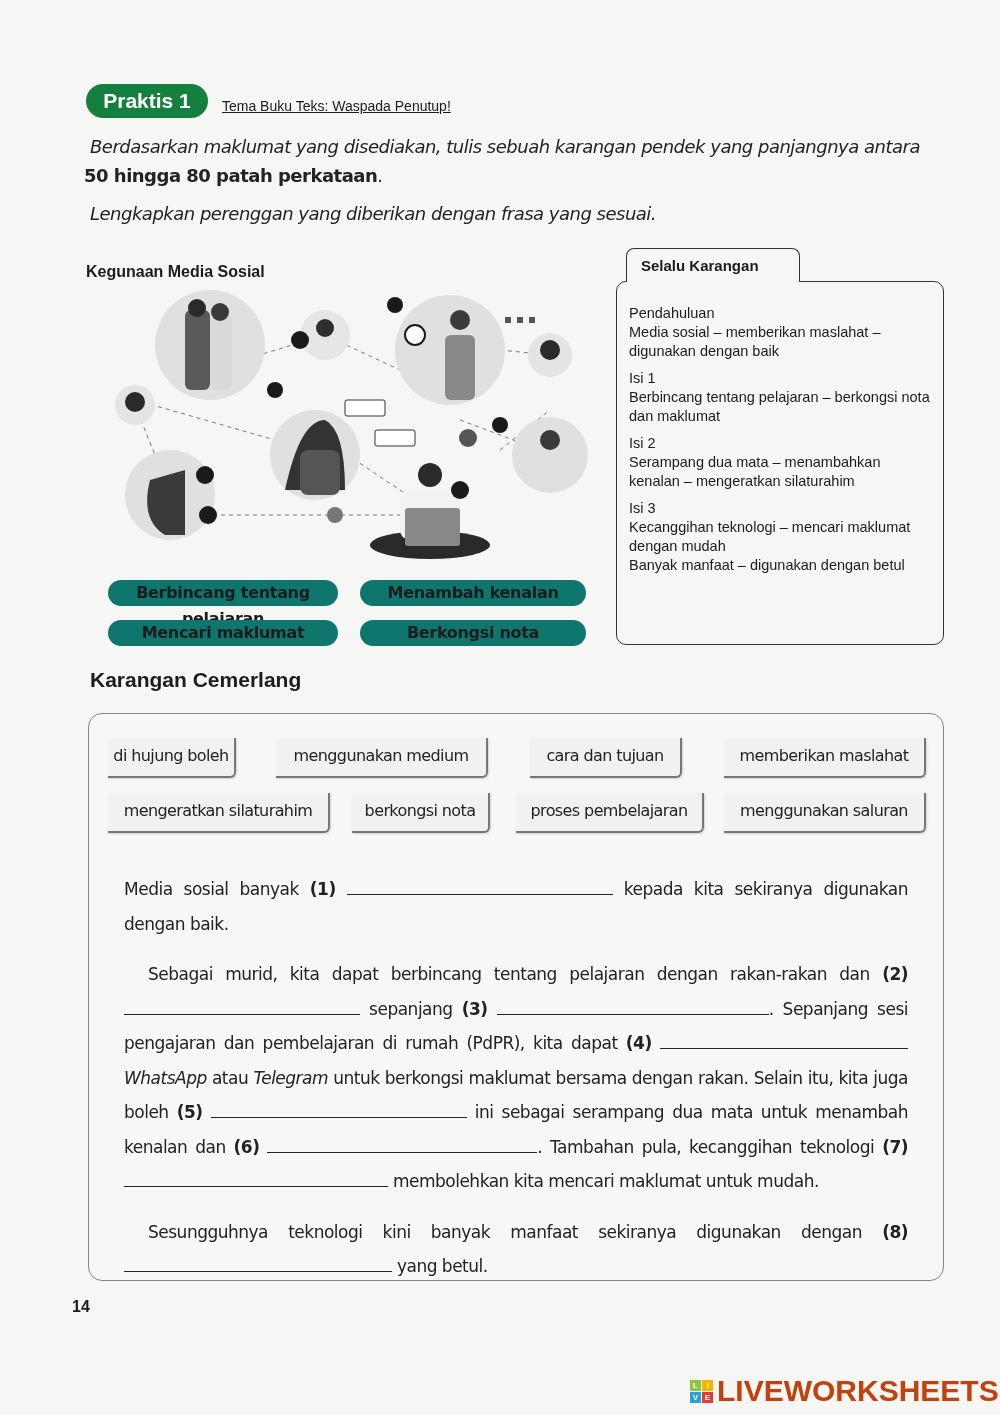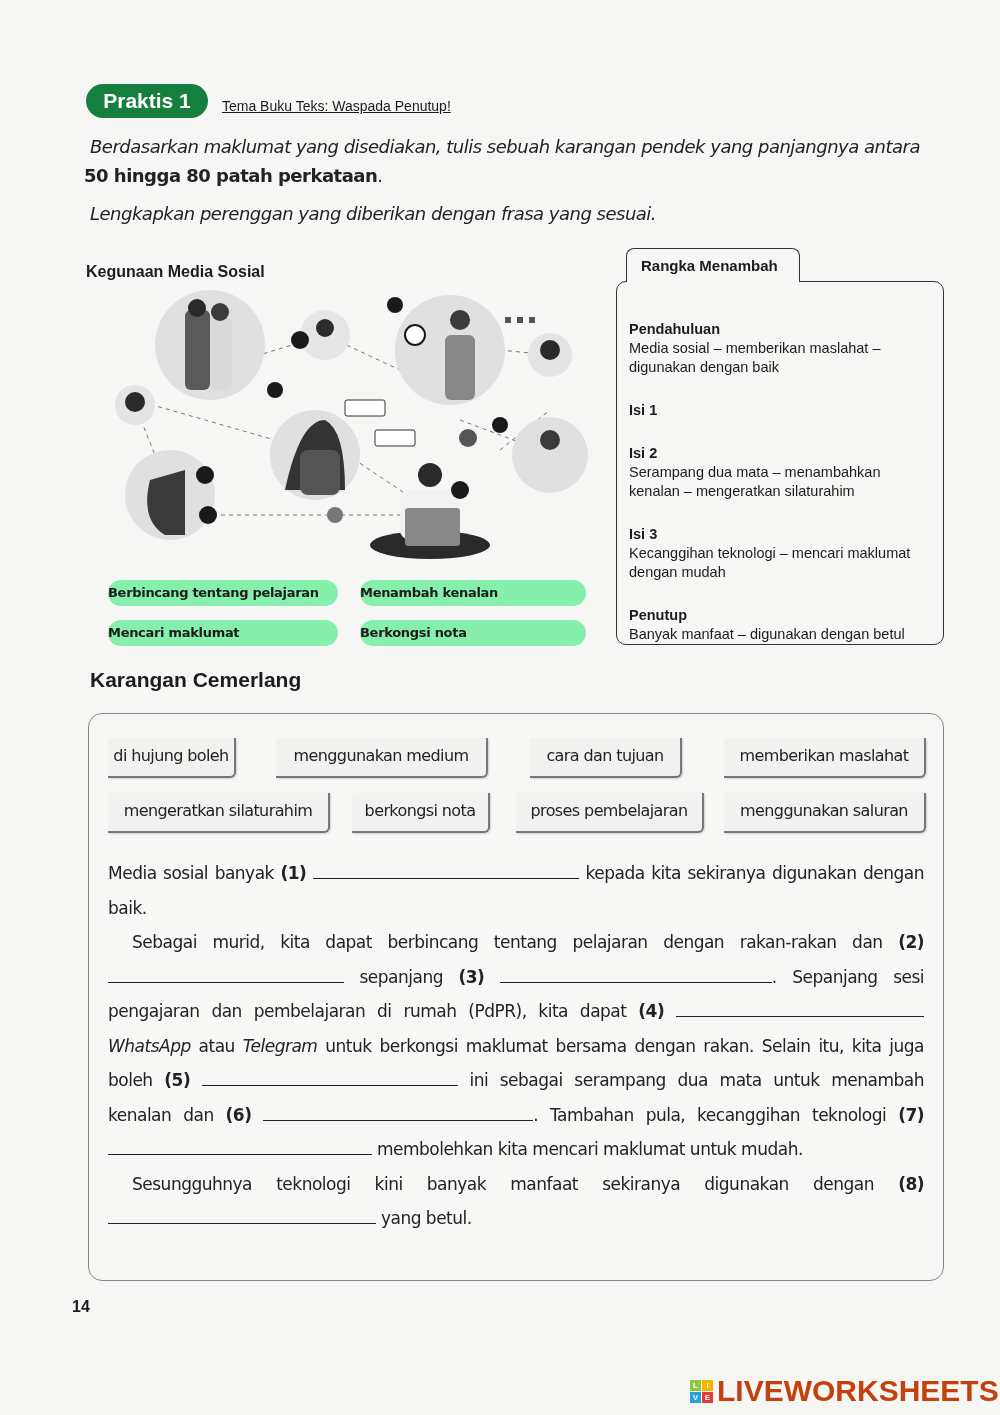--- a/index.html
+++ b/index.html
@@ -18,55 +18,55 @@
   .instr {
     left: 84px; font-family: "DejaVu Sans", sans-serif; font-size: 18px; color: #222;
     letter-spacing: -0.5px;
   }
   .instr i { font-style: italic; margin-left: 6px; }
   .instr b { font-weight: bold; font-style: normal; }
   .section-title { font-weight: bold; font-size: 16px; }
   .illustration { left: 110px; top: 290px; width: 480px; height: 280px; }
   .pill {
     height: 26px; line-height: 26px; border-radius: 13px;
-    background: #86efac; text-align: left; font-weight: bold;
-    font-family: "DejaVu Sans", sans-serif; font-size: 13px; color: #1c1c1c;
+    background: #0f766e; text-align: center; font-weight: bold;
+    font-family: "DejaVu Sans", sans-serif; font-size: 16px; color: #1c1c1c;
     letter-spacing: -0.3px;
   }
   .rangka-tab {
     left: 626px; top: 248px; width: 174px; height: 34px;
     border: 1.5px solid #333; border-bottom: none; border-radius: 8px 8px 0 0;
     background: #f6f6f4; font-weight: bold; font-size: 15px; line-height: 34px;
     padding-left: 14px; box-sizing: border-box; z-index: 2;
   }
   .rangka-box {
     left: 616px; top: 281px; width: 328px; height: 364px;
     border: 1.5px solid #333; border-radius: 10px; box-sizing: border-box;
     padding: 8px 12px 0 12px; font-size: 14.5px; line-height: 19px; background: #f6f6f4;
   }
-  .rangka-box .h { font-weight: bold; margin-top: 24px; }
+  .rangka-box .h { font-weight: normal; margin-top: 8px; }
   .rangka-box .h:first-child { margin-top: 0; }
   .karangan-title { left: 90px; top: 668px; font-weight: bold; font-size: 21px; }
   .answer-box {
     left: 88px; top: 713px; width: 856px; height: 568px;
     border: 1.5px solid #888; border-radius: 14px; box-sizing: border-box; background: #f7f7f5;
   }
   .chip {
     height: 40px; line-height: 36px; background: #f1f1ef;
     border-right: 2px solid #777; border-bottom: 2px solid #777; border-radius: 0 0 6px 0;
     font-family: "DejaVu Sans", sans-serif; font-size: 16px; text-align: center;
     box-sizing: border-box; letter-spacing: -0.6px; color: #222;
     box-shadow: 1px 1px 2px rgba(0,0,0,0.15);
   }
   .passage {
     left: 108px; top: 856px; width: 816px;
     font-family: "DejaVu Sans", sans-serif; font-size: 17px; line-height: 34.5px;
     text-align: justify; letter-spacing: -0.5px; color: #222;
   }
-  .passage p { margin: 0; }
+  .passage p { margin: 16px; }
   .passage p.indent { text-indent: 24px; }
   .passage b { font-weight: bold; }
   .blank {
     display: inline-block; border-bottom: 1.5px solid #222; height: 16px; vertical-align: baseline;
   }
   .page-num { left: 72px; top: 1298px; font-weight: bold; font-size: 16px; }
   .lw-logo { left: 690px; top: 1374px; display: flex; align-items: center; }
   .lw-grid { display: grid; grid-template-columns: 11px 11px; grid-gap: 1px; margin-right: 4px; }
   .lw-grid span { width: 11px; height: 11px; font-size: 8px; font-weight: bold; color: #fff; text-align: center; line-height: 11px; }
   .lw-text { font-weight: bold; font-size: 30px; color: #1d4a7e; letter-spacing: 0px; }
@@ -147,31 +147,31 @@
     <rect x="235" y="110" width="40" height="16" rx="2"></rect>
     <rect x="265" y="140" width="40" height="16" rx="2"></rect>
   </g>
 </svg>
 
 <div class="abs pill" style="left:108px; top:580px; width:230px;">Berbincang tentang pelajaran</div>
 <div class="abs pill" style="left:360px; top:580px; width:226px;">Menambah kenalan</div>
 <div class="abs pill" style="left:108px; top:620px; width:230px;">Mencari maklumat</div>
 <div class="abs pill" style="left:360px; top:620px; width:226px;">Berkongsi nota</div>
 
-<div class="abs rangka-tab">Rangka Menambah</div>
+<div class="abs rangka-tab">Selalu Karangan</div>
 <div class="abs rangka-box">
   <div style="height:6px"></div>
   <div class="h">Pendahuluan</div>
   <div>Media sosial – memberikan maslahat – digunakan dengan baik</div>
   <div class="h">Isi 1</div>
+  <div>Berbincang tentang pelajaran – berkongsi nota dan maklumat</div>
   <div class="h">Isi 2</div>
   <div>Serampang dua mata – menambahkan kenalan – mengeratkan silaturahim</div>
   <div class="h">Isi 3</div>
   <div>Kecanggihan teknologi – mencari maklumat dengan mudah</div>
-  <div class="h">Penutup</div>
   <div>Banyak manfaat – digunakan dengan betul</div>
 </div>
 
 <div class="abs karangan-title">Karangan Cemerlang</div>
 <div class="abs answer-box"></div>
 
 <div class="abs chip" style="left:108px; top:738px; width:128px;">di hujung boleh</div>
 <div class="abs chip" style="left:276px; top:738px; width:212px;">menggunakan medium</div>
 <div class="abs chip" style="left:530px; top:738px; width:152px;text-align:center;">cara dan tujuan</div>
 <div class="abs chip" style="left:724px; top:738px; width:202px;">memberikan maslahat</div>

